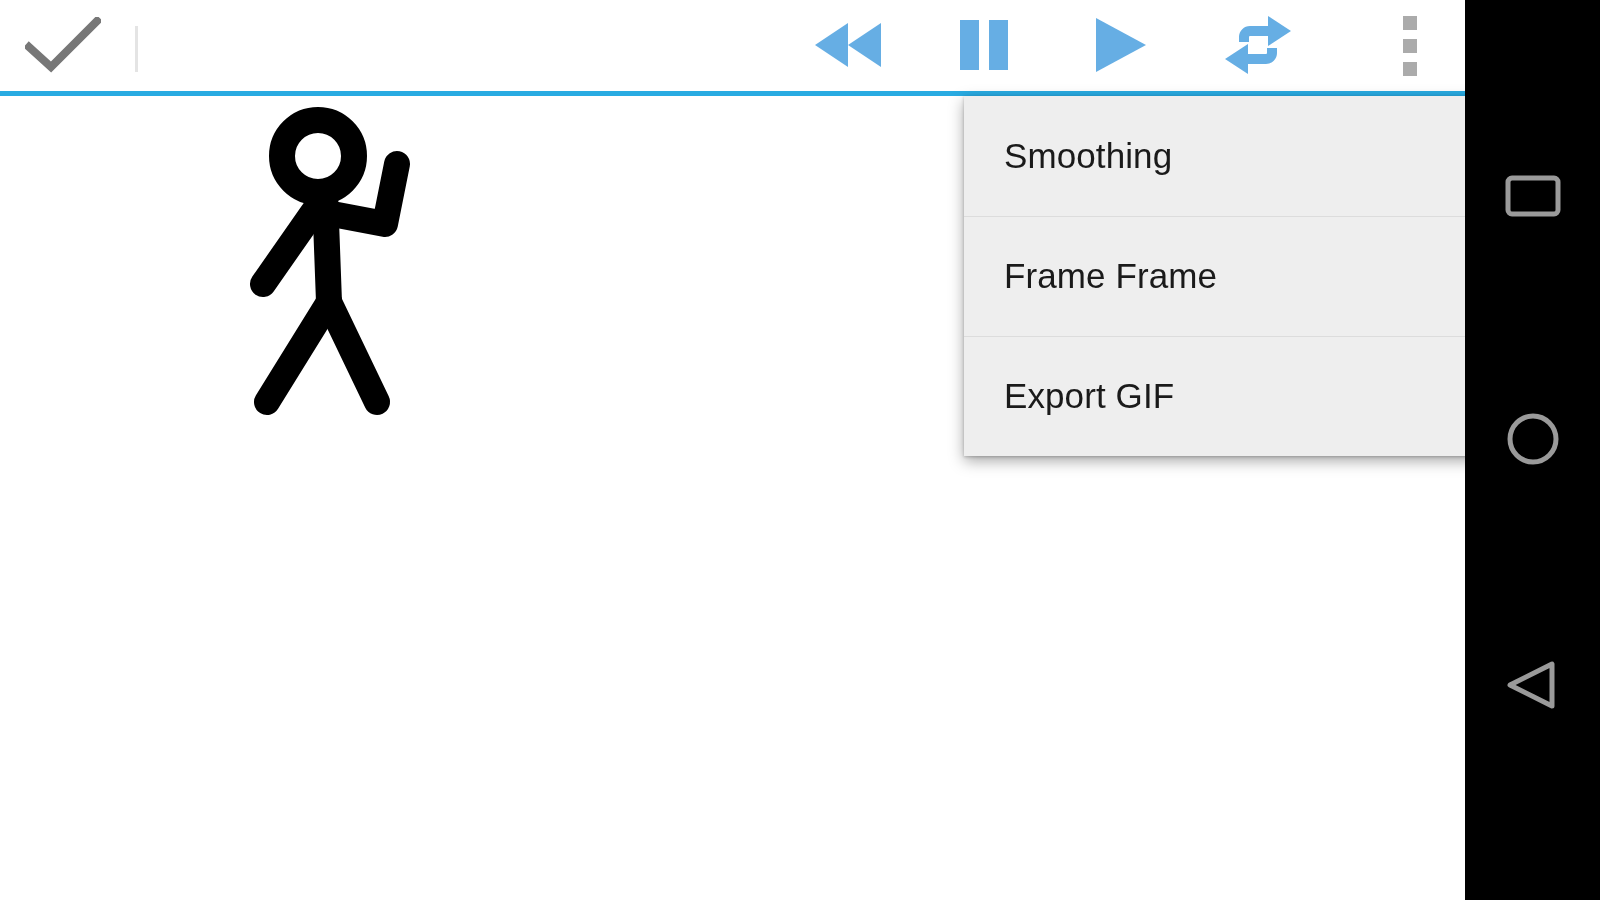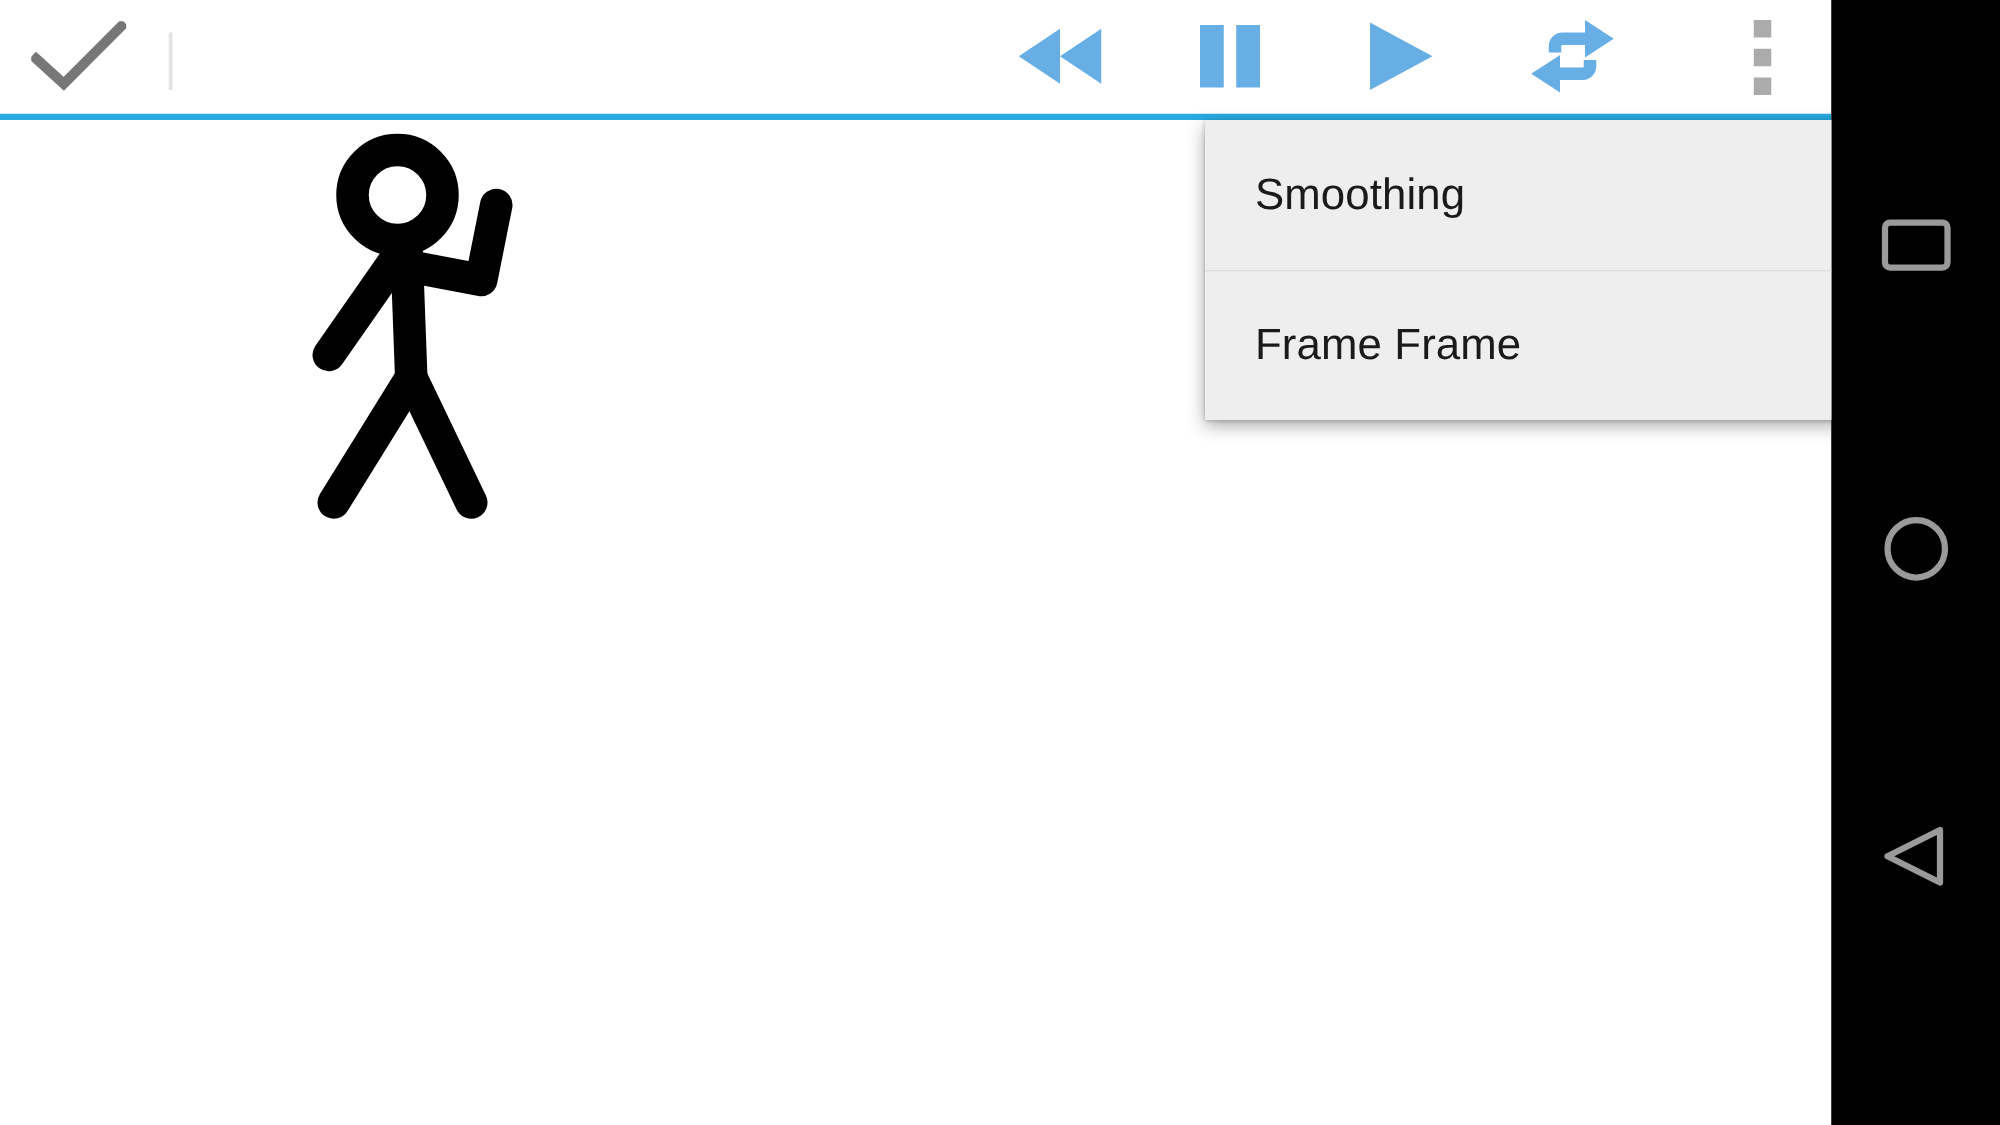--- a/index.html
+++ b/index.html
@@ -249,20 +249,23 @@
       </div>
     </div>
 
     <div class="menu">
       <div class="menu-item">
         <span>Smoothing</span>
       </div>
       <div class="menu-item">
         <span>Frame Frame</span>
       </div>
+      <div class="menu-item">
+        <span>Export GIF</span>
+      </div>
     </div>
 
   </div>
 
   <div class="nav-bar">
 
     <div class="nav-btn nav-recents">
       <span>
         <svg width="62" height="62" viewBox="0 0 62 62">
           <rect x="6" y="14" width="50" height="36" rx="4" ry="4" fill="none" stroke="#9a9a9a" stroke-width="5"></rect>

